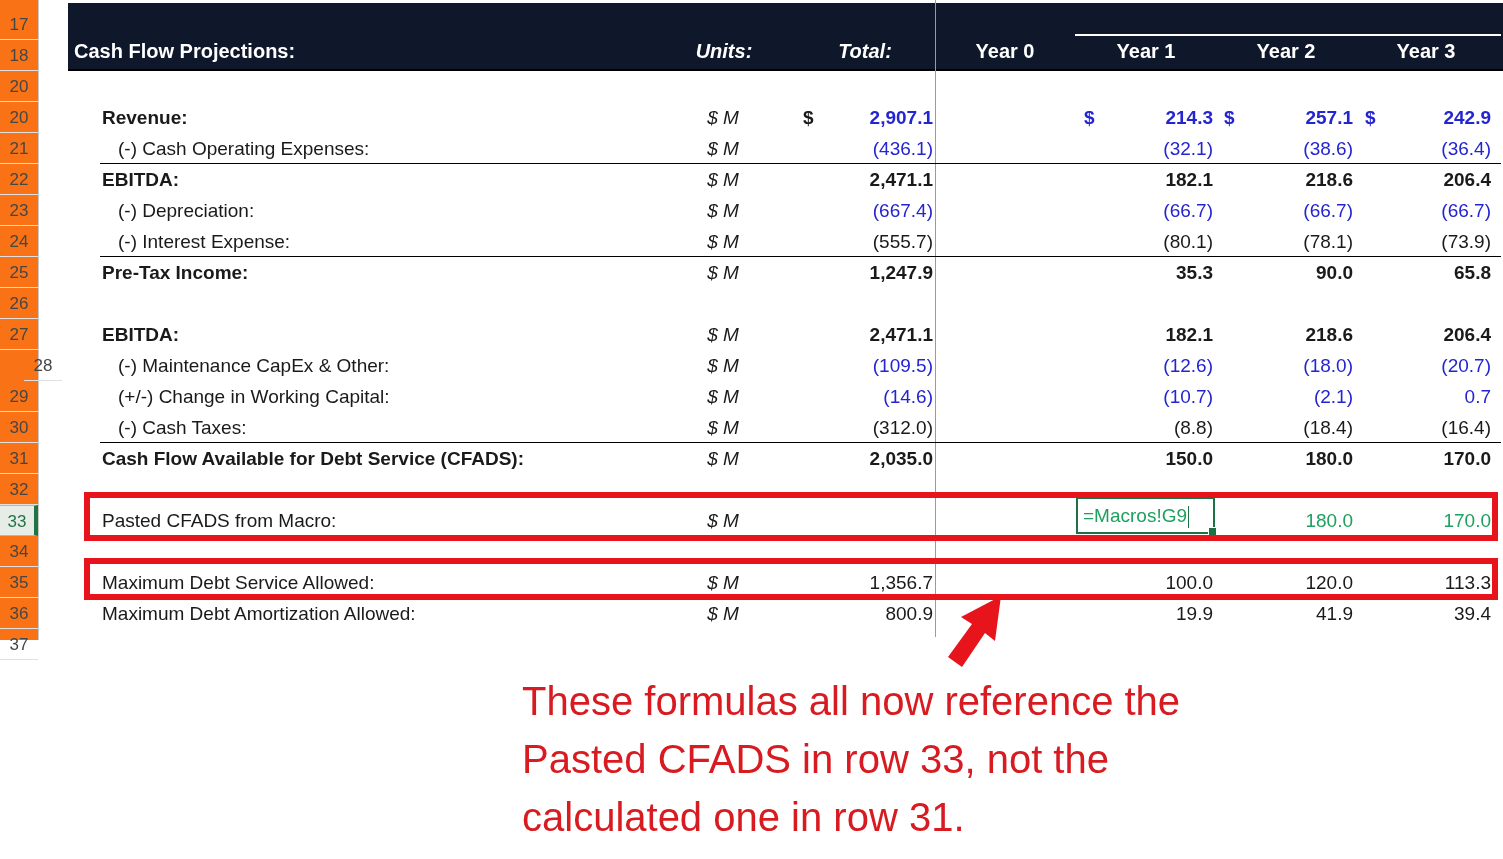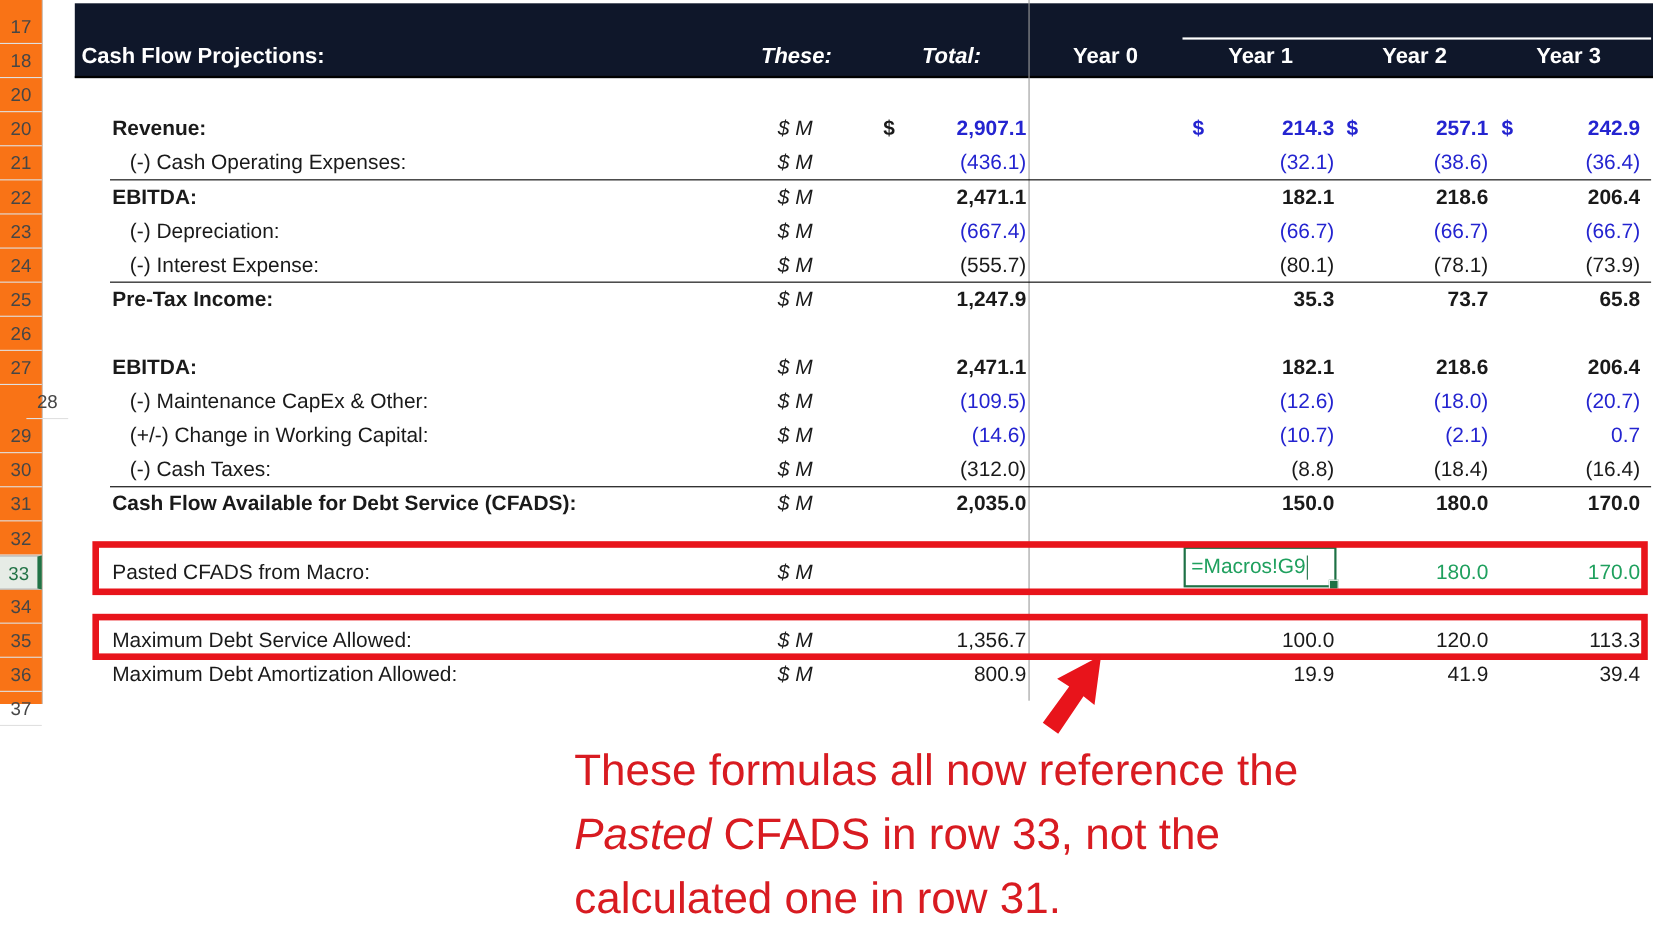--- a/index.html
+++ b/index.html
@@ -44,21 +44,21 @@
   .fcell{position:absolute;left:1076px;top:497px;width:139px;height:37px;box-sizing:border-box;
          border:2px solid #1e7145;background:#fff;line-height:33px;font-size:19px;color:#1fa05e;
          padding-left:5px;white-space:nowrap;}
   .fcell .cursorbar{display:inline-block;width:1px;height:22px;background:#1e7145;vertical-align:middle;margin-left:1px;}
   .fcell .handle{position:absolute;right:-4px;bottom:-4px;width:7px;height:7px;background:#1e7145;border:1px solid #fff;}
   
   .redbox{position:absolute;border:6px solid #e8141b;box-sizing:border-box;background:transparent;}
   .redbox.b1{left:84px;top:492px;width:1414px;height:49px;}
   .redbox.b2{left:84px;top:558px;width:1414px;height:42px;}
   .note{position:absolute;left:522px;top:672px;width:760px;color:#d81b21;font-size:40px;line-height:58px;}
-  .note .ital{font-style:italic;}
+  .note .ital{}
   .arrowsvg{position:absolute;left:0;top:0;width:1503px;height:859px;pointer-events:none;}
 </style>
 </head>
 <body>
 
 <div class="canvas">
 
   <div class="rowheads" id="rowheads">
       <div class="rowhead" style="top: 8.5px;">17</div>
       <div class="rowhead" style="top: 39.5px;">18</div>
@@ -78,21 +78,21 @@
       <div class="rowhead" style="top: 473.5px;">32</div>
       <div class="rowhead active" style="top: 504.5px;">33</div>
       <div class="rowhead" style="top: 535.5px;">34</div>
       <div class="rowhead" style="top: 566.5px;">35</div>
       <div class="rowhead" style="top: 597.5px;">36</div>
       <div class="rowhead" style="top: 628.5px;">37</div>
     </div>
 
   <div class="hdr">
     <div class="htxt abs" style="left:6px;">Cash Flow Projections:</div>
-    <div class="htxt it ctr abs" style="left:596px;width:120px;">These:</div>
+    <div class="htxt it ctr abs" style="left:596px;width:120px;">Units:</div>
     <div class="htxt it ctr abs" style="left:737px;width:120px;">Total:</div>
     <div class="htxt ctr abs" style="left:877px;width:120px;">Year 0</div>
     <div class="htxt ctr abs" style="left:1018px;width:120px;">Year 1</div>
     <div class="htxt ctr abs" style="left:1158px;width:120px;">Year 2</div>
     <div class="htxt ctr abs" style="left:1298px;width:120px;">Year 3</div>
     <div class="overline"></div>
   </div>
 
   <div class="vline"></div>
 
@@ -139,21 +139,21 @@
         <div class="cell num tcol  paren">(555.7)</div>
         <div class="cell num y1col  paren">(80.1)</div>
         <div class="cell num y2col  paren">(78.1)</div>
         <div class="cell num y3col  paren">(73.9)</div>
       </div>
       <div class="abs" style="top: 256.5px; left: 0px; width: 1503px; height: 31px;">
         <div class="cell lbl bold">Pre-Tax Income:</div>
         <div class="cell units">$ M</div>
         <div class="cell num tcol v-bold plain">1,247.9</div>
         <div class="cell num y1col v-bold plain">35.3</div>
-        <div class="cell num y2col v-bold plain">73.7</div>
+        <div class="cell num y2col v-bold plain">90.0</div>
         <div class="cell num y3col v-bold plain">65.8</div>
       </div>
       <div class="abs" style="top: 318.5px; left: 0px; width: 1503px; height: 31px;">
         <div class="cell lbl bold">EBITDA:</div>
         <div class="cell units">$ M</div>
         <div class="cell num tcol v-bold plain">2,471.1</div>
         <div class="cell num y1col v-bold plain">182.1</div>
         <div class="cell num y2col v-bold plain">218.6</div>
         <div class="cell num y3col v-bold plain">206.4</div>
       </div>

